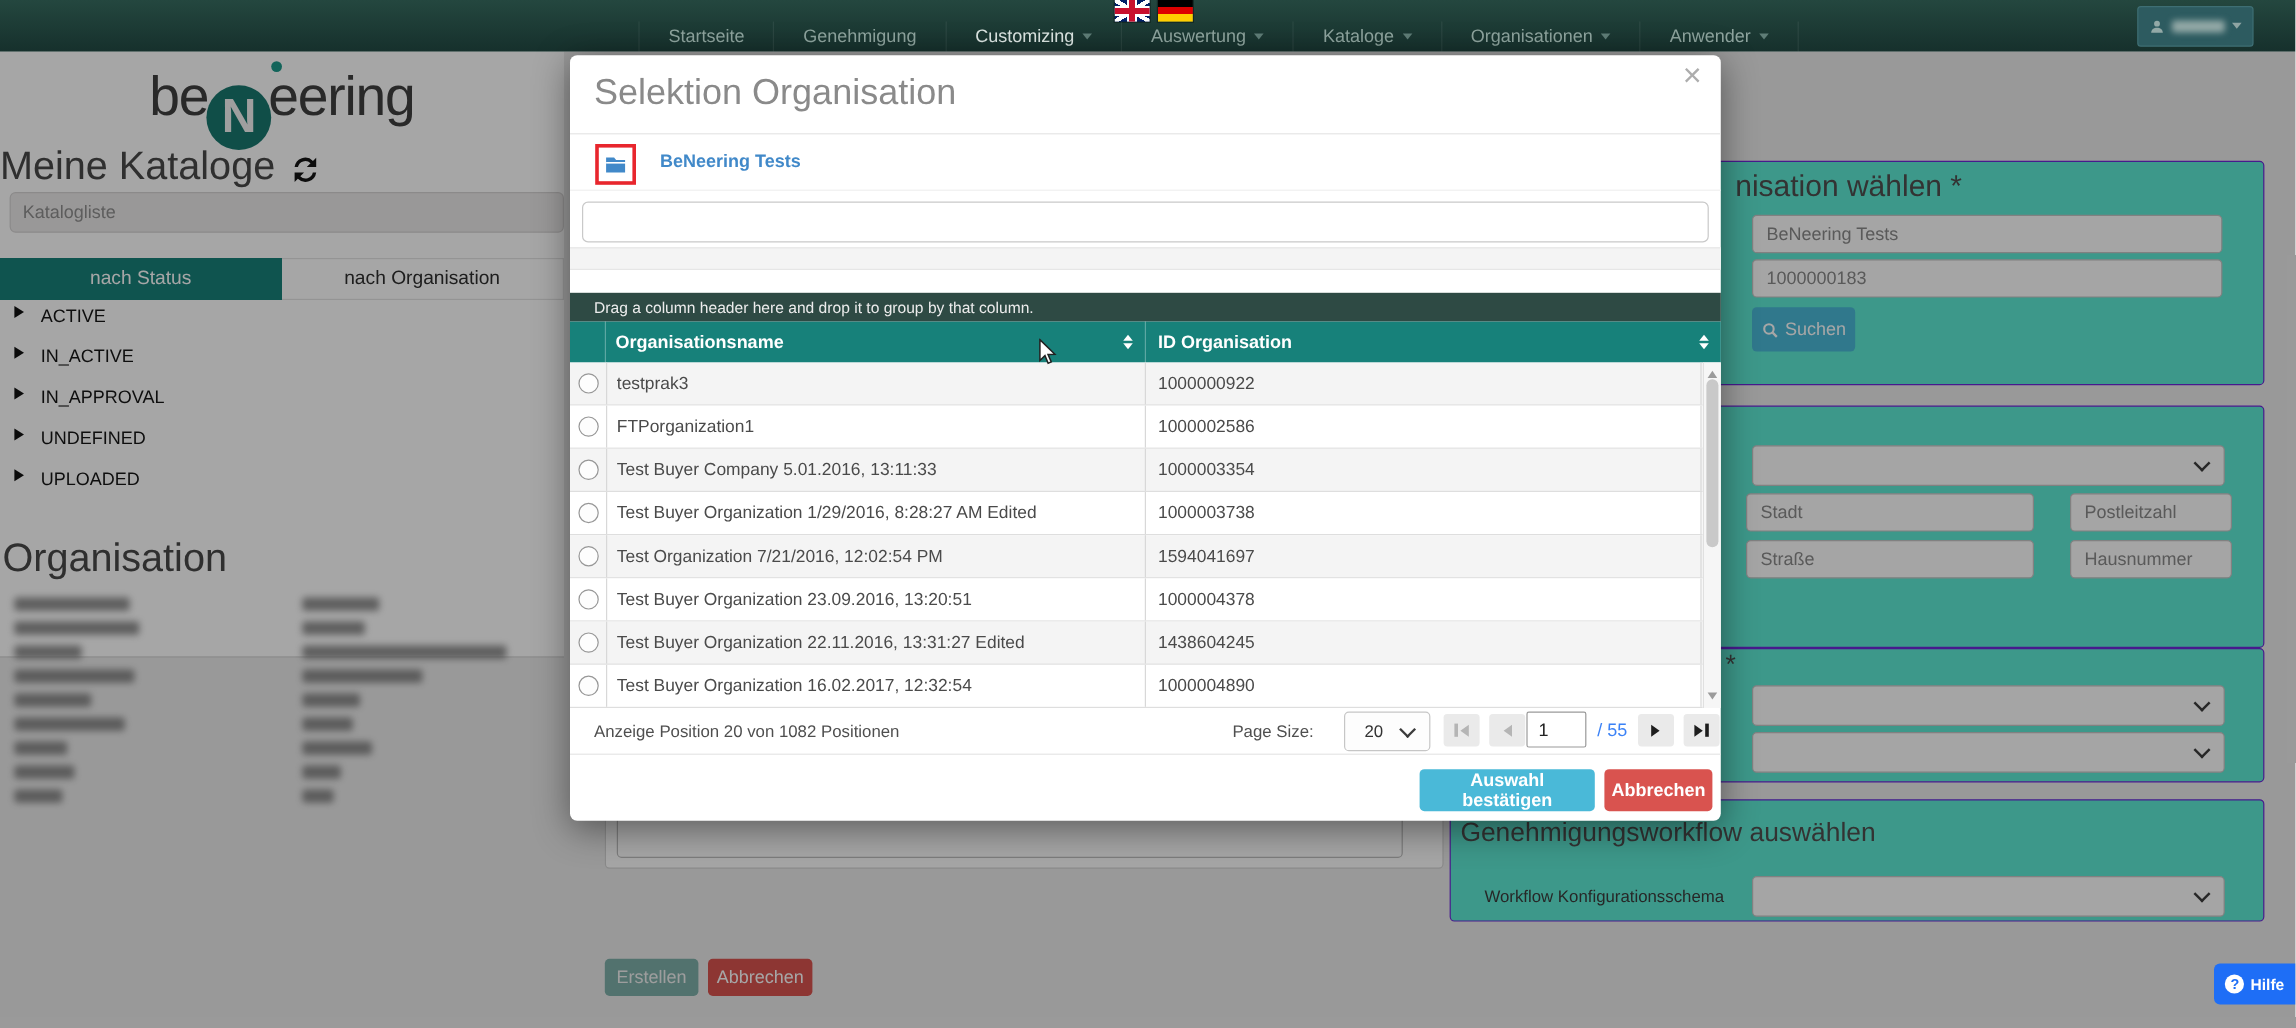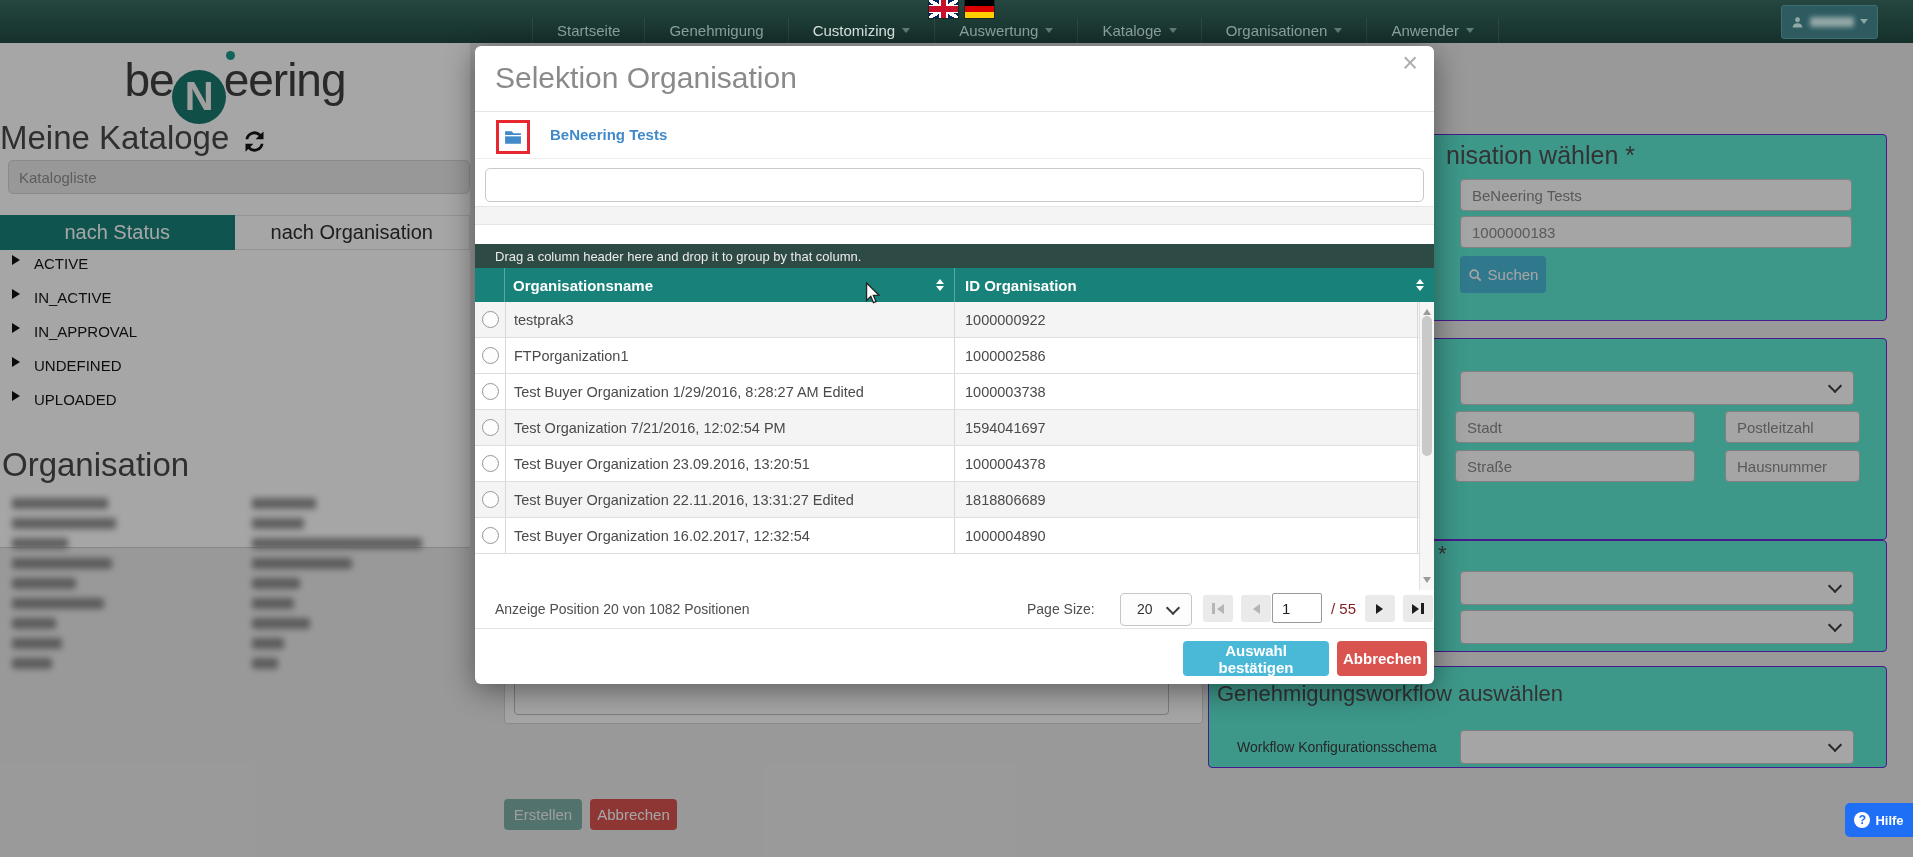--- a/index.html
+++ b/index.html
@@ -35,21 +35,21 @@
   #logo{position:absolute;left:0;top:10px;width:470px;text-align:center;font-size:46px;color:#3f3f3f;letter-spacing:-1px;}
   #logo .ncircle{display:inline-flex;align-items:center;justify-content:center;width:54px;height:54px;
     border-radius:50%;background:#19786f;color:#f4f4f4;font-size:40px;font-weight:bold;vertical-align:-14px;margin:0 -2px;}
   #logo .logodot{position:absolute;margin-left:2px;margin-top:-2px;width:9px;height:9px;border-radius:50%;background:#1d9a8b;display:inline-block;}
   #side-heading{position:absolute;left:0px;top:76px;font-size:33px;font-weight:300;color:#494949;display:flex;align-items:center;gap:12px;}
   #side-heading svg{margin-top:6px;}
   #kataloginput{position:absolute;left:8px;top:117px;width:440px;height:32px;background:#eceaea;border:1px solid #d6d4d4;
     border-radius:5px;font-size:15px;color:#555;padding:0 10px;}
   #kataloginput::placeholder{color:#8f8f8f;}
   #tabs{position:absolute;left:0;top:172px;width:470px;height:35px;display:flex;}
-  .tab{flex:1;display:flex;align-items:center;justify-content:center;font-size:20px;cursor:default;}
+  .tab{flex:1;display:flex;align-items:center;justify-content:center;font-size:16px;cursor:default;}
   .tab.on{background:#17817a;color:#fff;}
   .tab.off{background:#fff;color:#2e2e2e;border:1px solid #e3e3e3;border-left:none;}
   #status-list{position:absolute;left:12px;top:212px;width:440px;}
   .status-item{height:34px;display:flex;gap:9px;font-size:15px;color:#161616;}
   .status-caret{width:0;height:0;border:5px solid transparent;border-left:8px solid #111;}
   #org-heading{position:absolute;left:2px;top:446px;font-size:33px;font-weight:300;color:#494949;}
   #org-details{position:absolute;left:12px;top:498px;width:450px;}
   .blurrow{position:absolute;height:11px;background:#6e6e6e;opacity:.75;border-radius:2px;filter:blur(3px);}
 
   
@@ -128,21 +128,21 @@
   #ps-select .val{position:absolute;left:16px;top:7px;font-size:14px;color:#333;}
   .pgbtn{position:absolute;top:5px;width:30px;height:27px;background:#eaeaea;border-radius:3px;
     display:flex;align-items:center;justify-content:center;gap:1px;}
   .tri-l{width:0;height:0;border:5px solid transparent;border-right:7px solid currentColor;margin-left:-4px;}
   .tri-r{width:0;height:0;border:5px solid transparent;border-left:7px solid currentColor;margin-right:-4px;}
   .pbar{width:2.5px;height:11px;background:currentColor;}
   .pg-dis{color:#b5b5b5;}
   .pg-en{color:#1d1d1d;}
   #pg-input{position:absolute;left:797px;top:3px;width:50px;height:30px;border:1px solid #9a9a9a;border-radius:2px;
     box-sizing:border-box;font-size:15px;padding:0 9px;color:#222;}
-  #pg-total{position:absolute;left:856px;top:10px;font-size:15px;color:#7f1d1d;}
+  #pg-total{position:absolute;left:856px;top:10px;font-size:15px;color:#3b82f6;}
   #modal-fdiv{position:absolute;left:0;top:582px;width:959px;border-top:1px solid #e5e5e5;}
   #btn-confirm{position:absolute;left:708px;top:595px;width:146px;height:35px;background:#4ab9d8;border:none;
     border-radius:4px;color:#fff;font-size:15px;font-weight:bold;}
   #btn-abort{position:absolute;left:862px;top:595px;width:90px;height:35px;background:#d9534f;border:none;
     border-radius:4px;color:#fff;font-size:15px;font-weight:bold;}
 
   
   #helpbtn{position:absolute;left:1845px;top:803px;width:68px;height:34px;background:#1e6ef6;border:none;z-index:90;
     border-radius:5px 0 0 5px;color:#fff;font-size:13px;font-weight:bold;display:flex;align-items:center;justify-content:center;gap:5px;}
   #helpbtn .qcirc{width:16px;height:16px;border-radius:50%;background:#fff;color:#1e6ef6;font-size:12px;font-weight:bold;
@@ -347,20 +347,27 @@
           <div class="cell cn">testprak3</div>
           <div class="cell ci">1000000922</div>
         </div>
         <div class="trow">
           <div class="cell cr">
             <span class="radio"></span>
           </div>
           <div class="cell cn">FTPorganization1</div>
           <div class="cell ci">1000002586</div>
         </div>
+        <div class="trow odd">
+          <div class="cell cr">
+            <span class="radio"></span>
+          </div>
+          <div class="cell cn">Test Buyer Company 5.01.2016, 13:11:33</div>
+          <div class="cell ci">1000003354</div>
+        </div>
         <div class="trow">
           <div class="cell cr">
             <span class="radio"></span>
           </div>
           <div class="cell cn">Test Buyer Organization 1/29/2016, 8:28:27 AM Edited</div>
           <div class="cell ci">1000003738</div>
         </div>
         <div class="trow odd">
           <div class="cell cr">
             <span class="radio"></span>
@@ -373,21 +380,21 @@
             <span class="radio"></span>
           </div>
           <div class="cell cn">Test Buyer Organization 23.09.2016, 13:20:51</div>
           <div class="cell ci">1000004378</div>
         </div>
         <div class="trow odd">
           <div class="cell cr">
             <span class="radio"></span>
           </div>
           <div class="cell cn">Test Buyer Organization 22.11.2016, 13:31:27 Edited</div>
-          <div class="cell ci">1818806689</div>
+          <div class="cell ci">1438604245</div>
         </div>
         <div class="trow">
           <div class="cell cr">
             <span class="radio"></span>
           </div>
           <div class="cell cn">Test Buyer Organization 16.02.2017, 12:32:54</div>
           <div class="cell ci">1000004890</div>
         </div>
       </div>
 

